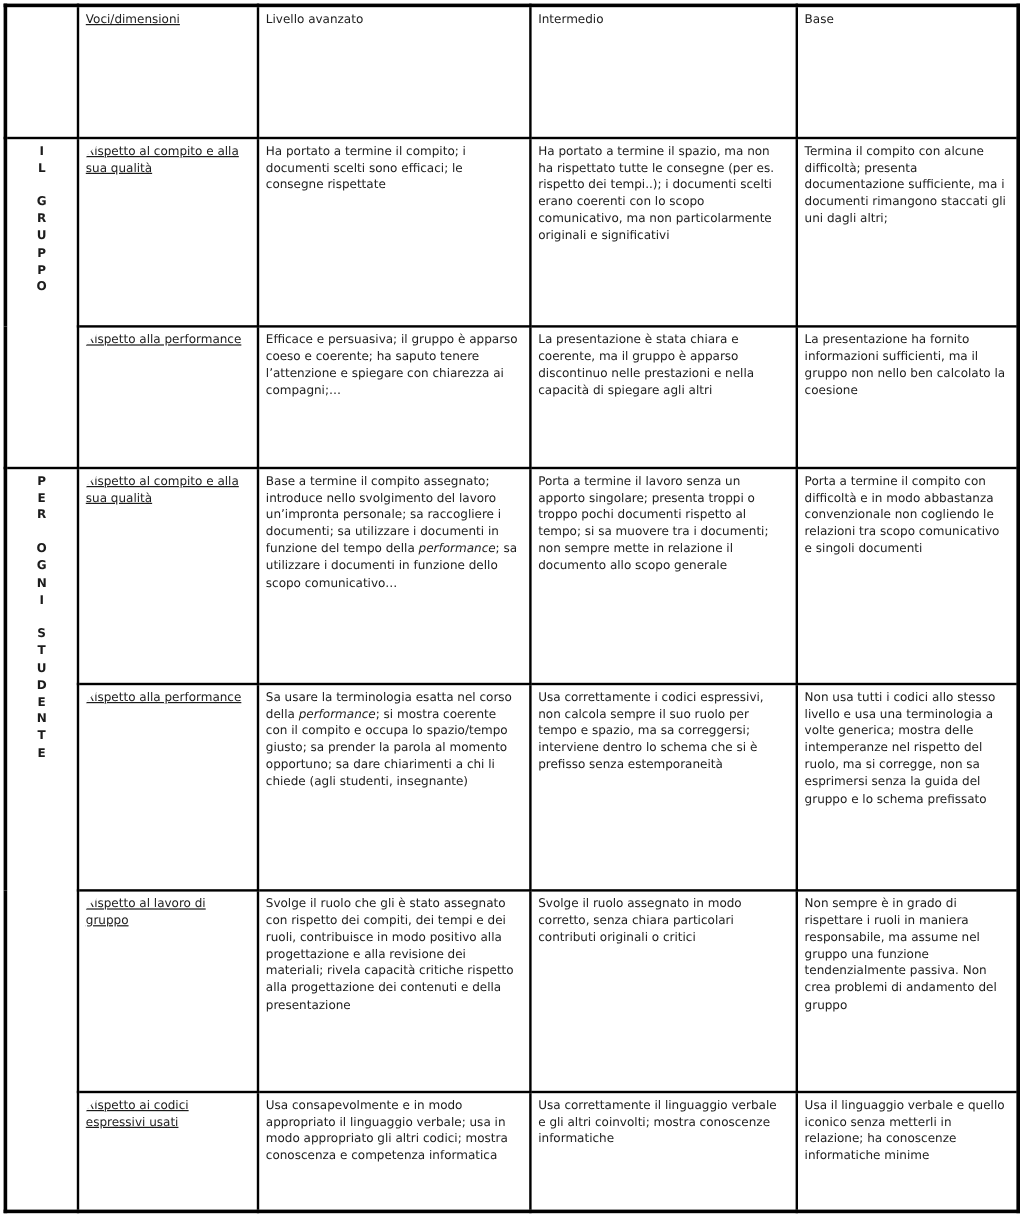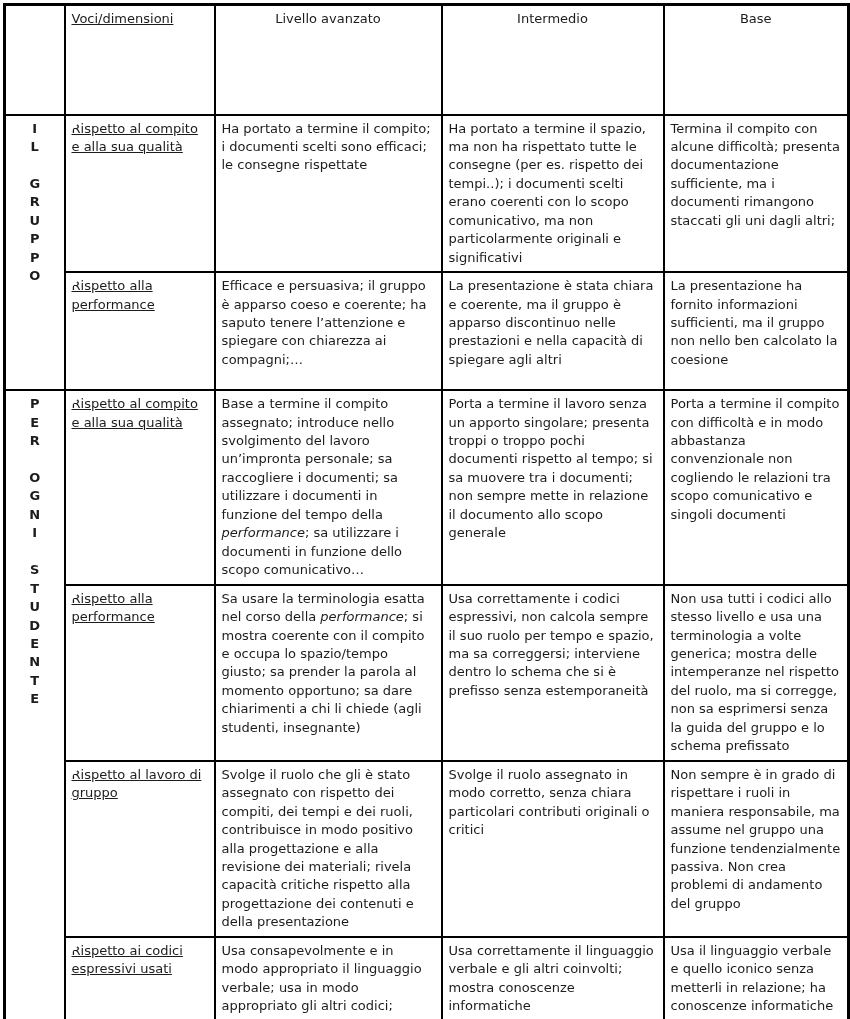--- a/index.html
+++ b/index.html
@@ -18,35 +18,35 @@
   table.rubric {
     border-collapse: collapse;
     table-layout: fixed;
     width: 844px;
     border: 3px solid #000;
   }
   table.rubric td {
     border: 2px solid #000;
     vertical-align: top;
     padding: 4px 6px;
-    font-size: 13px;
+    font-size: 10px;
     line-height: 1.42;
     overflow: hidden;
     word-wrap: break-word;
   }
   td.corner-cell { padding: 0; }
   td.voci-cell {
     font-size: 15px;
     line-height: 1.5;
     padding-top: 6px;
   }
   td.voci-cell span { text-decoration: underline; }
   td.level-cell {
     vertical-align: middle;
-    text-align: center;
+    text-align: left;
     font-size: 16px;
   }
   td.group-cell {
     text-align: center;
     font-weight: bold;
     font-size: 16px;
     line-height: 24px;
     white-space: pre-line;
     padding-top: 8px;
   }

